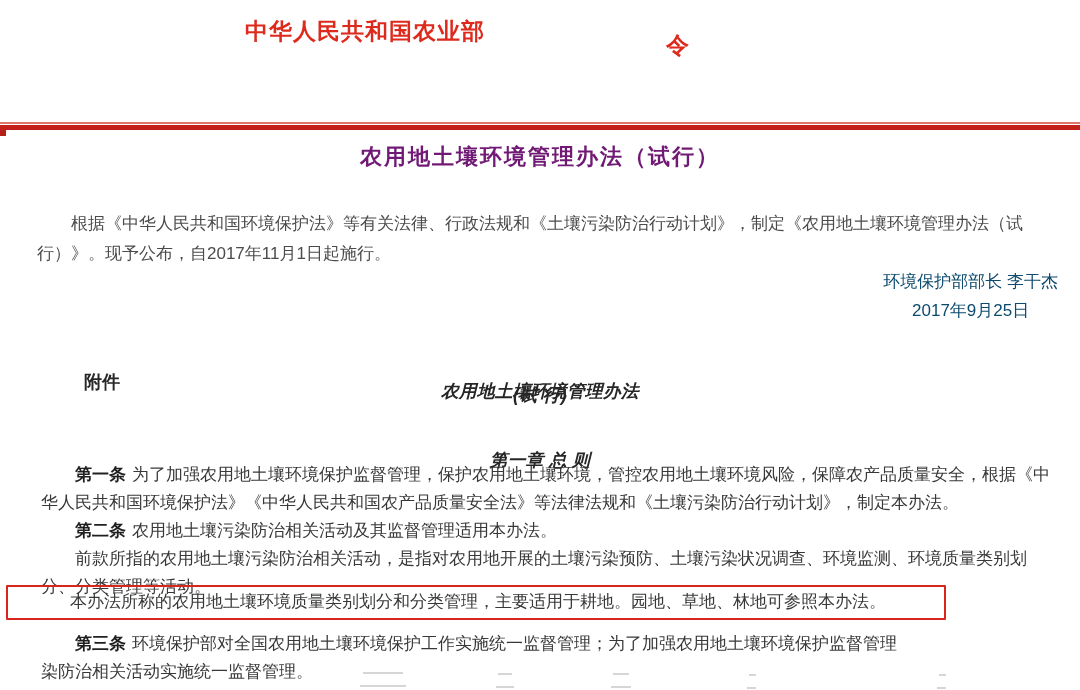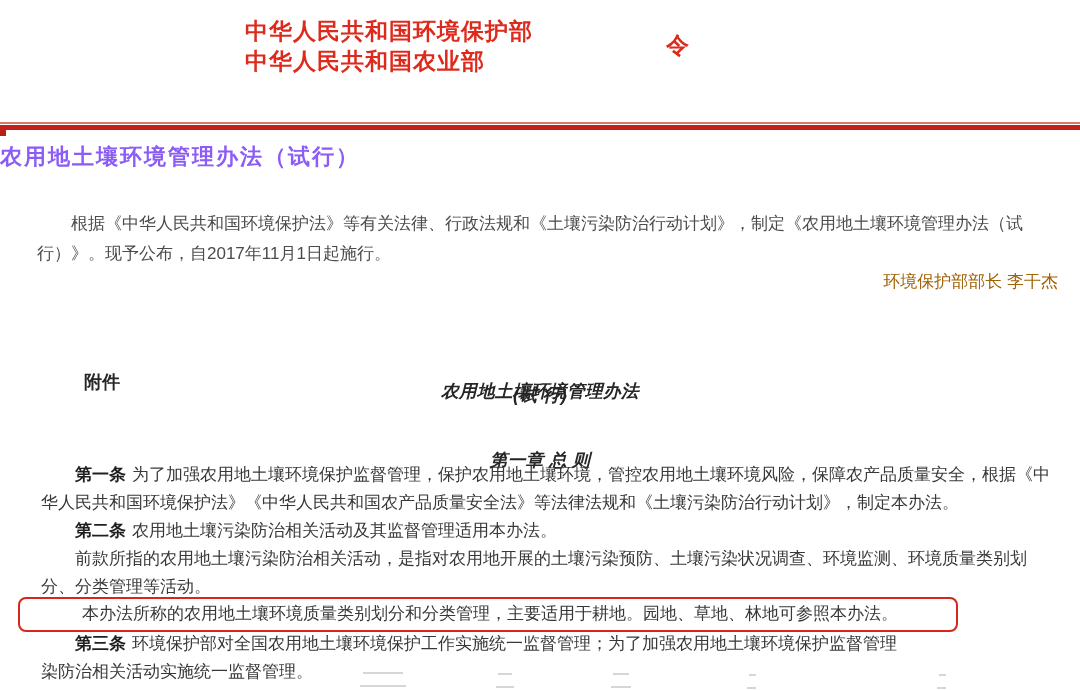--- a/index.html
+++ b/index.html
@@ -23,32 +23,32 @@
   }
   .red-rule{
     position:absolute;left:0;top:122px;width:1080px;height:8px;
     background:linear-gradient(to bottom,#e0736a 0 2px,#ffffff 2px 3.5px,#c22018 3.5px 8px);
   }
   .red-tick{
     position:absolute;left:0;top:130px;width:6px;height:6px;background:#b51f18;
   }
   
   .doc-title{
-    position:absolute;left:0;top:142px;width:100%;
+    position:absolute;left:0;top:142px;width:100%;text-align:center;
     font-family:"Liberation Serif","DejaVu Serif",serif;
-    font-size:22px;font-weight:bold;color:#8b5cf6;letter-spacing:2px;
+    font-size:22px;font-weight:bold;color:#701a75;letter-spacing:2px;
   }
   
   .preamble{
     position:absolute;left:37px;top:209px;width:988px;
     font-size:17px;line-height:30px;color:#4b4b4b;text-indent:34px;margin:0;
   }
   .signatures{
     position:absolute;right:22px;top:267px;text-align:center;
-    font-size:17px;line-height:29px;color:#a16207;
+    font-size:17px;line-height:29px;color:#0c4a6e;
   }
   
   .attach-label{
     position:absolute;left:84px;top:370px;
     font-size:18px;font-weight:bold;color:#262626;
   }
   .center-head{
     position:absolute;left:0;width:100%;text-align:center;
     font-size:17.5px;font-weight:bold;color:#262626;letter-spacing:0.5px;font-style:italic;
   }
@@ -64,48 +64,48 @@
   .p-a2{top:513px;}
   .p-a2b{top:541px;}
   .p-a3l1{top:626px;white-space:nowrap;overflow:hidden;width:1043px;}
   .p-a3l2{top:654px;text-indent:0;}
   .cut-char{
     display:inline-block;width:9px;overflow:hidden;opacity:0.3;vertical-align:top;
   }
   
   .highlight-box{
     position:absolute;left:6px;top:585px;width:868px;
-    border:2px solid #d8261c;border-radius:8px;
-    padding:2px 6px 3px 62px;margin:12px;
+    border:2px solid #d8261c;border-radius:1px;
+    padding:2px 6px 3px 62px;margin:0;
     font-size:17px;line-height:26px;color:#383838;
   }
   
   .frag{position:absolute;height:2px;background:#8a8a8a;opacity:0.35;}
 </style>
 </head>
 <body>
 
 <div class="page">
 
   <div class="org-names">
-    <div>中华人民共和国环境保护部</div>
     <div>中华人民共和国农业部</div>
   </div>
   <div class="seal-char">令</div>
 
 
   <div class="red-rule"></div>
   <div class="red-tick"></div>
 
   <div class="doc-title">农用地土壤环境管理办法（试行）</div>
 
   <p class="preamble">根据《中华人民共和国环境保护法》等有关法律、行政法规和《土壤污染防治行动计划》，制定《农用地土壤环境管理办法（试行）》。现予公布，自2017年11月1日起施行。</p>
 
   <div class="signatures">
     <div>环境保护部部长 李干杰</div>
+    <div>2017年9月25日</div>
   </div>
 
   <div class="attach-label">附件</div>
   <div class="center-head h-doc">农用地土壤环境管理办法</div>
   <div class="center-head h-sub">(试 行)</div>
   <div class="center-head h-chap">第一章 总 则</div>
 
   <p class="body-par p-a1"><b>第一条</b><span>为了加强农用地土壤环境保护监督管理，保护农用地土壤环境，管控农用地土壤环境风险，保障农产品质量安全，根据《中华人民共和国环境保护法》《中华人民共和国农产品质量安全法》等法律法规和《土壤污染防治行动计划》，制定本办法。</span></p>
 
   <p class="body-par p-a2"><b>第二条</b><span>农用地土壤污染防治相关活动及其监督管理适用本办法。</span></p>

